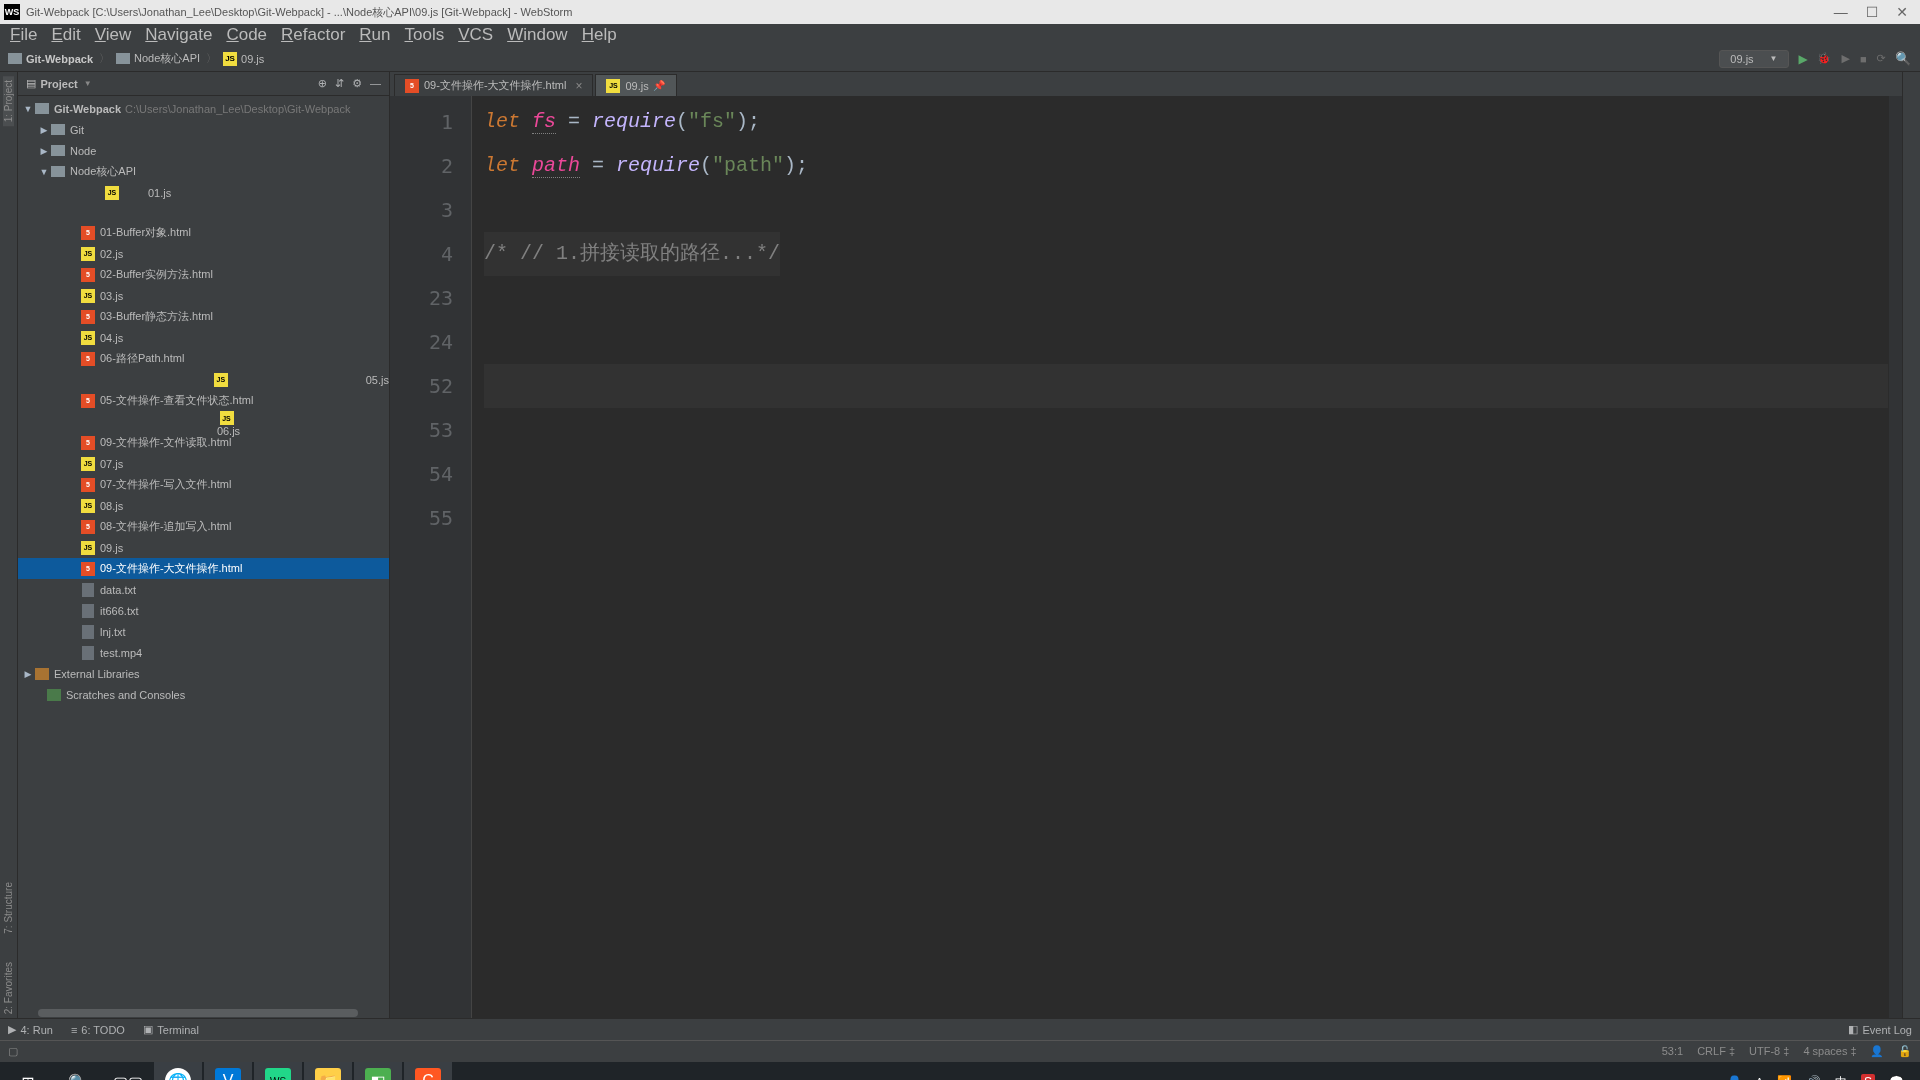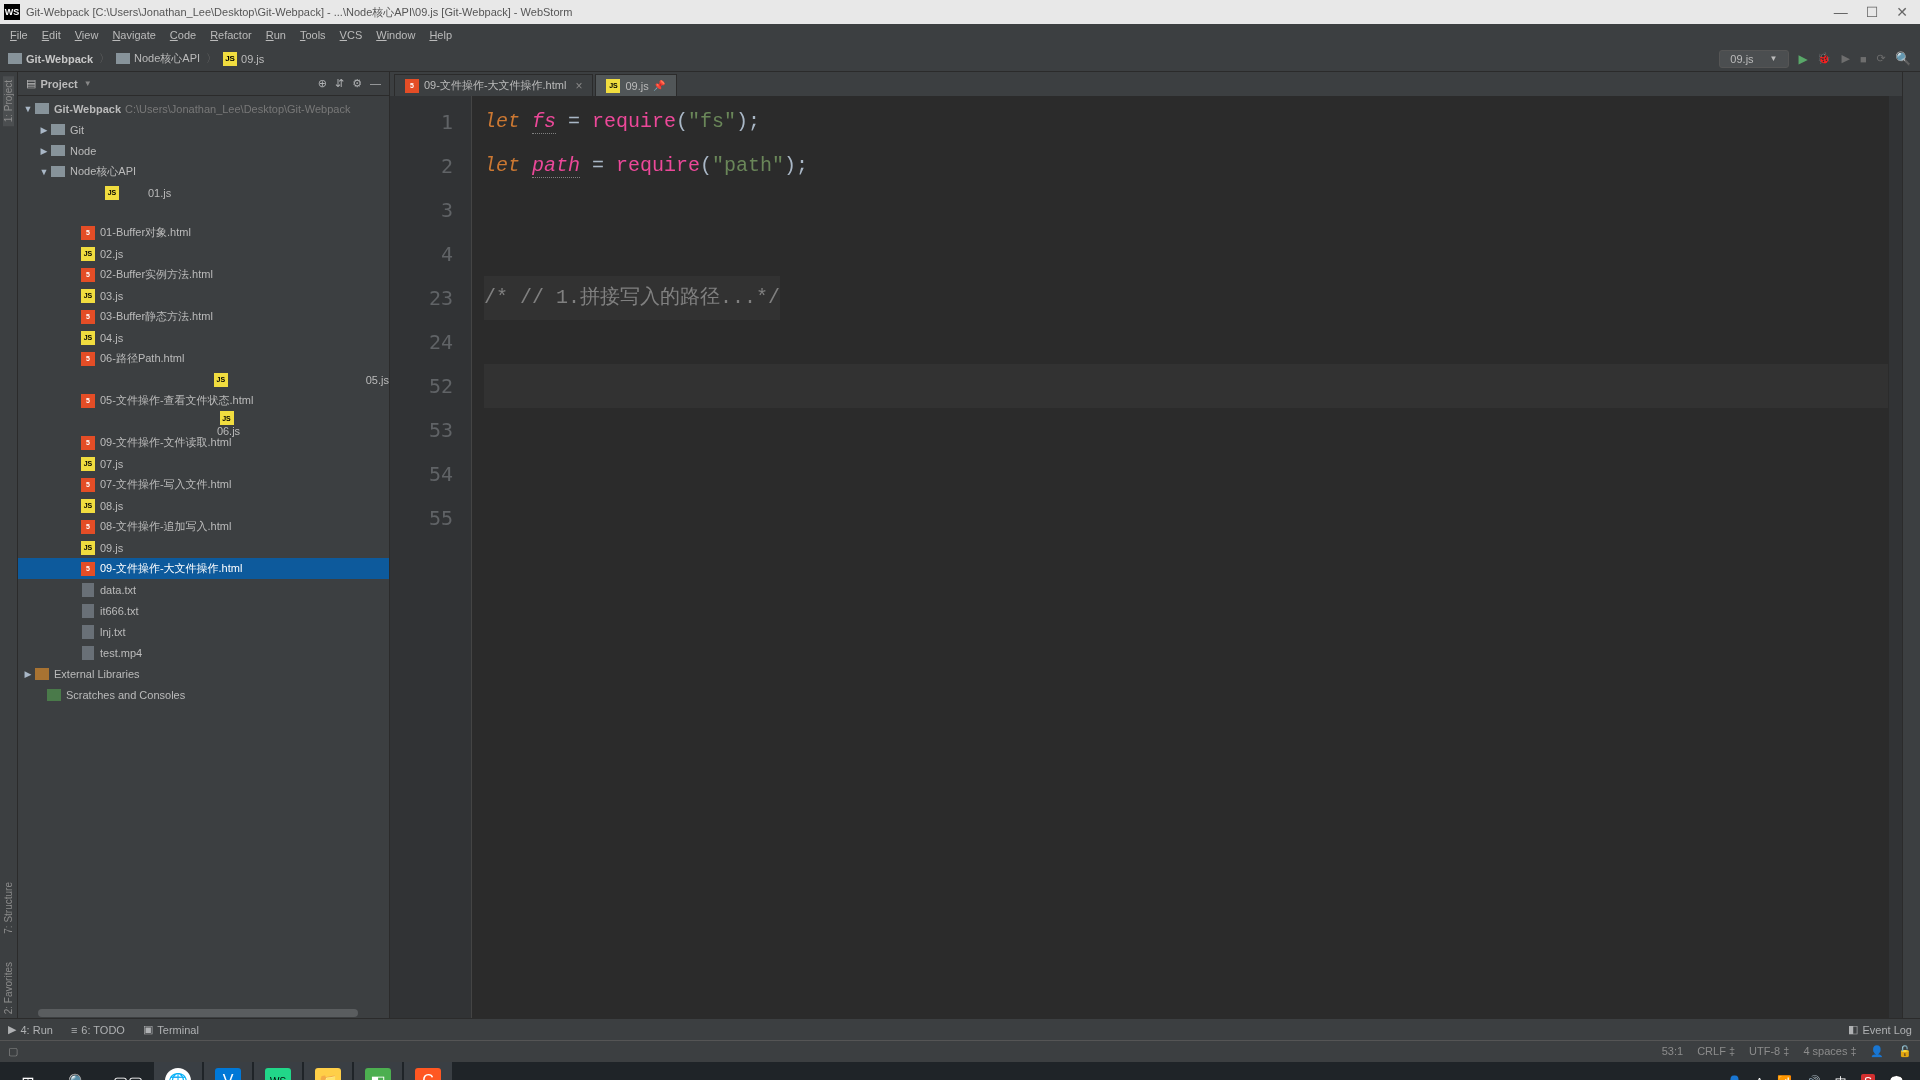--- a/index.html
+++ b/index.html
@@ -3,21 +3,21 @@
 <meta charset="utf-8">
 <style>
 * { margin: 0; padding: 0; box-sizing: border-box; }
 body { font-family: "Segoe UI", Arial, sans-serif; font-size: 12px; background: #3c3f41; color: #bbbbbb; overflow: hidden; width: 1920px; height: 1080px; position: relative; }
 
 .titlebar { height: 24px; background: #e8e8e8; color: #555; display: flex; align-items: center; padding: 0 4px; font-size: 11px; }
 .titlebar .ws-icon { width: 16px; height: 16px; background: #000; margin-right: 6px; display: inline-flex; align-items: center; justify-content: center; color: #fff; font-size: 9px; font-weight: bold; }
 .titlebar-controls { margin-left: auto; display: flex; gap: 18px; padding-right: 8px; }
 .titlebar-controls span { cursor: pointer; font-size: 14px; color: #666; }
 
-.menubar { height: 22px; background: #3c3f41; display: flex; align-items: center; padding: 0 4px; gap: 2px; font-size: 11px; }
+.menubar { height: 22px; background: #3c3f41; display: flex; align-items: center; padding: 0 4px; gap: 2px; font-size: 17px; }
 .menubar span { padding: 2px 6px; cursor: pointer; }
 .menubar span:first-letter { text-decoration: underline; }
 
 .navbar { height: 26px; background: #3c3f41; border-bottom: 1px solid #2b2b2b; display: flex; align-items: center; padding: 0 8px; font-size: 11px; }
 .navbar .folder-icon { width: 14px; height: 11px; background: #87939a; margin-right: 4px; display: inline-block; }
 .navbar .js-icon { width: 14px; height: 14px; background: #f1dd3f; margin-right: 4px; display: inline-flex; align-items: center; justify-content: center; color: #000; font-size: 8px; font-weight: bold; }
 .navbar .sep { margin: 0 6px; color: #666; }
 .navbar .right { margin-left: auto; display: flex; align-items: center; gap: 10px; }
 .run-config { background: #4b4e50; border: 1px solid #555; padding: 2px 10px; border-radius: 3px; display: flex; align-items: center; gap: 16px; }
 .run-icon { color: #59a869; font-size: 12px; }
@@ -57,21 +57,21 @@
 .tab .close { color: #888; font-size: 12px; margin-left: 4px; }
 .tab .pin { color: #888; font-size: 10px; }
 
 .code-area { flex: 1; display: flex; position: relative; }
 .gutter { width: 82px; background: #313335; text-align: right; padding-right: 18px; color: #606366; font-family: "Consolas", monospace; font-size: 20px; line-height: 44px; padding-top: 4px; position: relative; border-right: 1px solid #444; }
 .gutter .ln { height: 44px; }
 
 .code { flex: 1; font-family: "Consolas", "Courier New", monospace; font-size: 20px; line-height: 44px; padding-left: 12px; padding-top: 4px; color: #a9b7c6; position: relative; }
 .code .line { height: 44px; white-space: pre; }
 .kw { color: #cc7832; font-style: italic; }
-.fn { color: #ec4899; }
+.fn { color: #c4b5fd; font-style: italic; }
 .str { color: #6a8759; }
 .var-u { color: #ec4899; border-bottom: 1px dotted #808080; font-style: italic; }
 .comment-block { color: #808080; background: #323232; display: inline-block; }
 .cursor-line { background: #323232; }
 
 .right-gutter { width: 14px; background: #313335; border-left: 1px solid #2b2b2b; }
 
 .right-sidebar { width: 18px; background: #3c3f41; border-left: 1px solid #2b2b2b; }
 
 .bottom-tools { height: 22px; background: #3c3f41; border-top: 1px solid #2b2b2b; display: flex; align-items: center; padding: 0 8px; font-size: 11px; gap: 18px; }
@@ -391,22 +391,22 @@
         <div class="ln">24</div>
         <div class="ln">52</div>
         <div class="ln">53</div>
         <div class="ln">54</div>
         <div class="ln">55</div>
       </div>
       <div class="code">
         <div class="line"><span class="kw">let</span> <span class="var-u">fs</span><span> = </span><span class="fn">require</span><span>(</span><span class="str">"fs"</span><span>);</span></div>
         <div class="line"><span class="kw">let</span> <span class="var-u">path</span><span> = </span><span class="fn">require</span><span>(</span><span class="str">"path"</span><span>);</span></div>
         <div class="line"></div>
+        <div class="line"><span class="comment-block">/* // 1.拼接读取的路径...*/</span></div>
         <div class="line"></div>
-        <div class="line"><span class="comment-block">/* // 1.拼接写入的路径...*/</span></div>
         <div class="line"></div>
         <div class="line cursor-line"></div>
         <div class="line"></div>
         <div class="line"></div>
       </div>
       <div class="right-gutter"></div>
     </div>
   </div>
 
   <div class="right-sidebar"></div>

